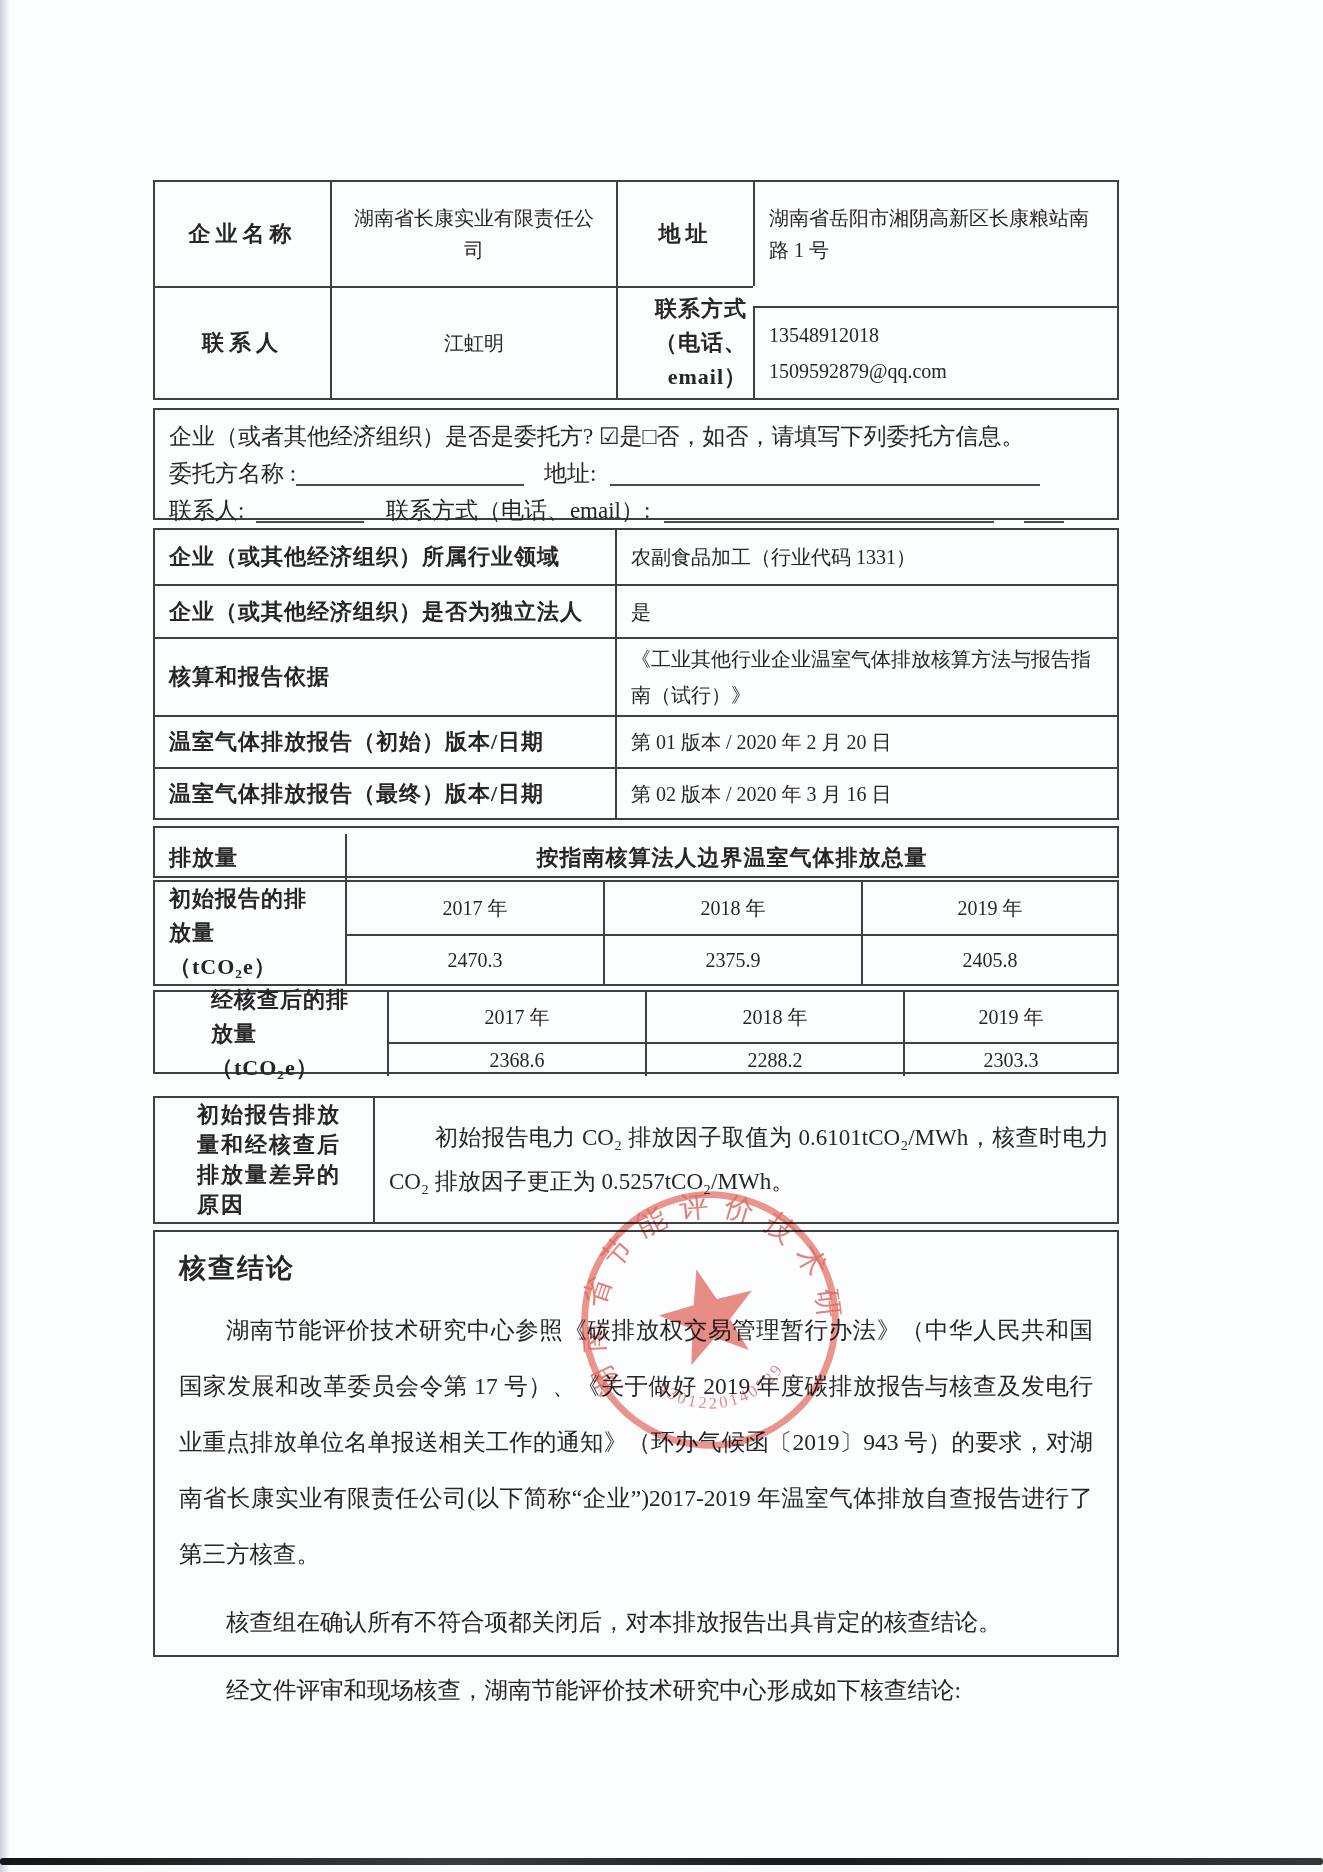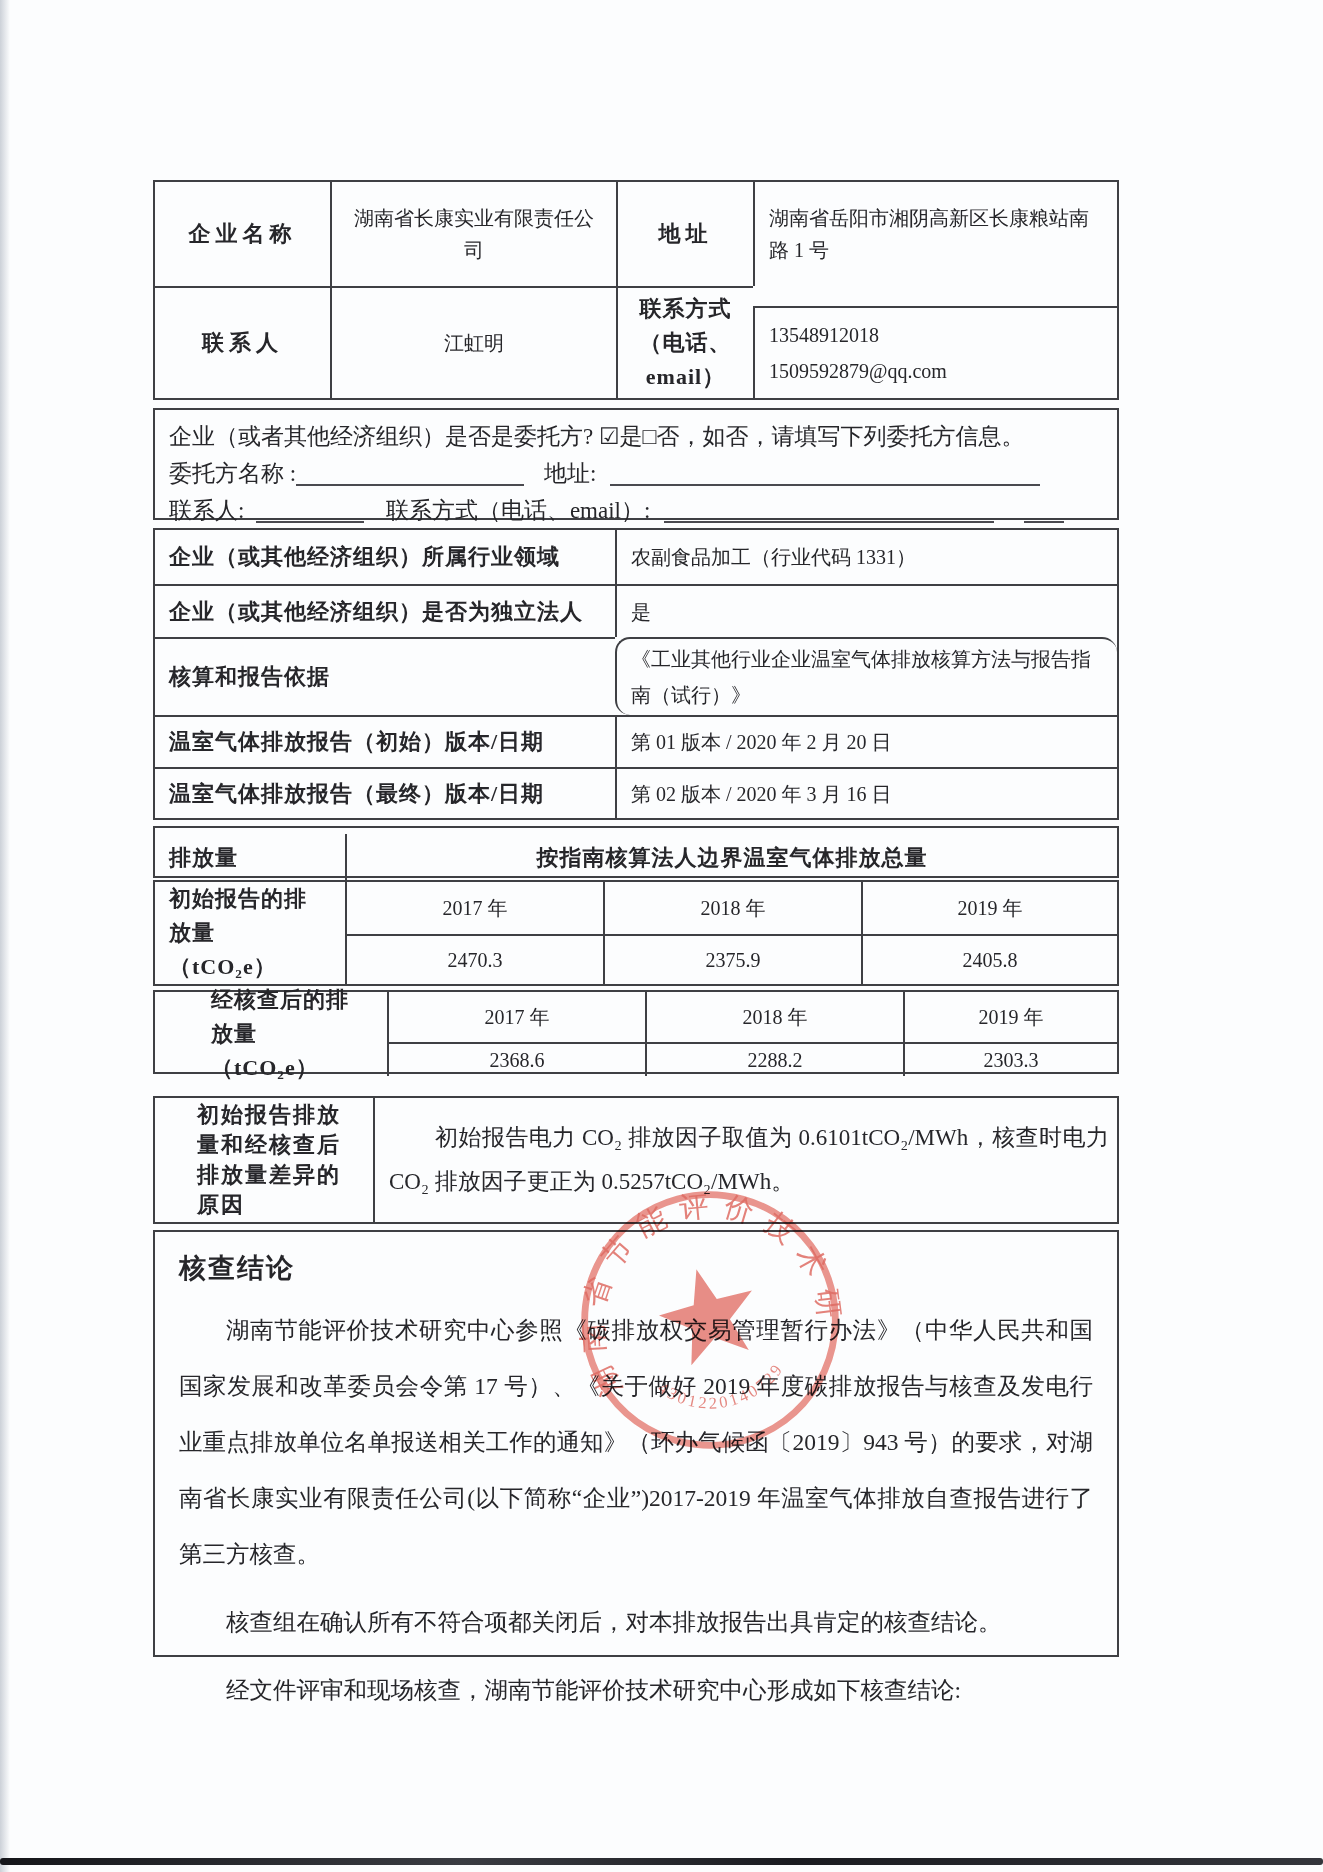--- a/index.html
+++ b/index.html
@@ -51,21 +51,21 @@
 
   <div class="sec" style="top:180px;height:220px;">
     <div class="grid" style="grid-template-columns:175px 286px 137px 1fr;grid-template-rows:104px 1fr;">
       <div class="cell lab ctr wide-sp">企业名称</div>
       <div class="cell val ctr bL">湖南省长康实业有限责任公司</div>
       <div class="cell lab ctr wide-sp bL">地址</div>
       <div class="cell val bL">湖南省岳阳市湘阴高新区长康粮站南路 1 号</div>
 
       <div class="cell lab ctr wide-sp bT">联系人</div>
       <div class="cell val ctr bL bT">江虹明</div>
-      <div class="cell lab ctr bL bT" style="padding:0 0;line-height:34px;">联系方式（电话、email）</div>
+      <div class="cell lab ctr bL bT" style="padding:0 6px;line-height:34px;text-align:right;">联系方式（电话、email）</div>
       <div class="cell val stack bL bT" style="line-height:36px;">
         <span>13548912018</span>
         <span>1509592879@qq.com</span>
       </div>
     </div>
   </div>
 
   <div class="sec client-box" style="top:408px;height:112px;">
     <div>
       <span>企业（或者其他经济组织）是否是委托方? ☑是□否，如否，请填写下列委托方信息。</span>
@@ -86,21 +86,21 @@
 
   <div class="sec" style="top:528px;height:292px;">
     <div class="grid" style="grid-template-columns:460px 1fr;grid-template-rows:54px 53px 78px 52px 1fr;">
       <div class="cell lab">企业（或其他经济组织）所属行业领域</div>
       <div class="cell val bL">农副食品加工（行业代码 1331）</div>
 
       <div class="cell lab bT">企业（或其他经济组织）是否为独立法人</div>
       <div class="cell val bL bT">是</div>
 
       <div class="cell lab bT">核算和报告依据</div>
-      <div class="cell val bL bT" style="line-height:36px;border-radius:15px;">《工业其他行业企业温室气体排放核算方法与报告指南（试行）》</div>
+      <div class="cell val bL bT" style="line-height:36px;">《工业其他行业企业温室气体排放核算方法与报告指南（试行）》</div>
 
       <div class="cell lab bT">温室气体排放报告（初始）版本/日期</div>
       <div class="cell val bL bT">第 01 版本  / 2020 年 2 月 20 日</div>
 
       <div class="cell lab bT">温室气体排放报告（最终）版本/日期</div>
       <div class="cell val bL bT">第 02 版本  / 2020 年 3 月 16 日</div>
     </div>
   </div>
 
   <div class="sec" style="top:826px;height:52px;">

